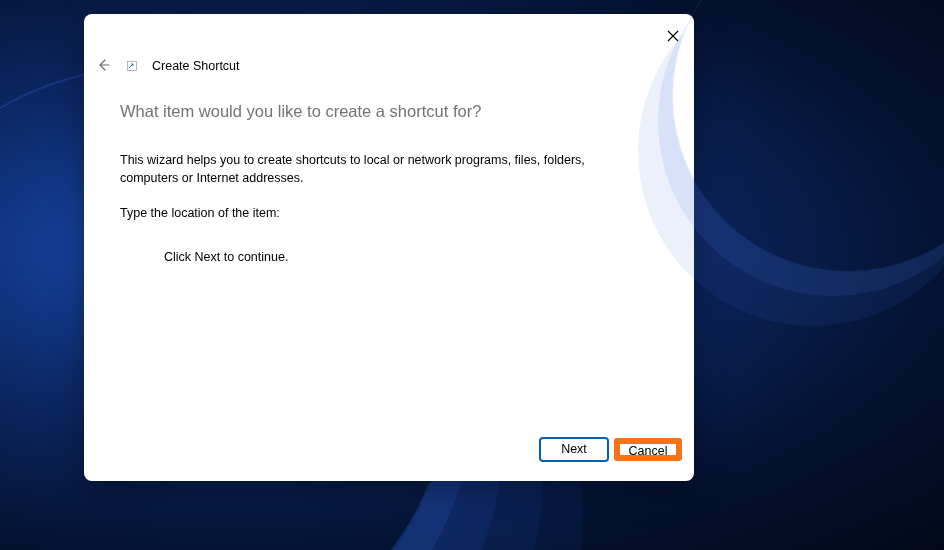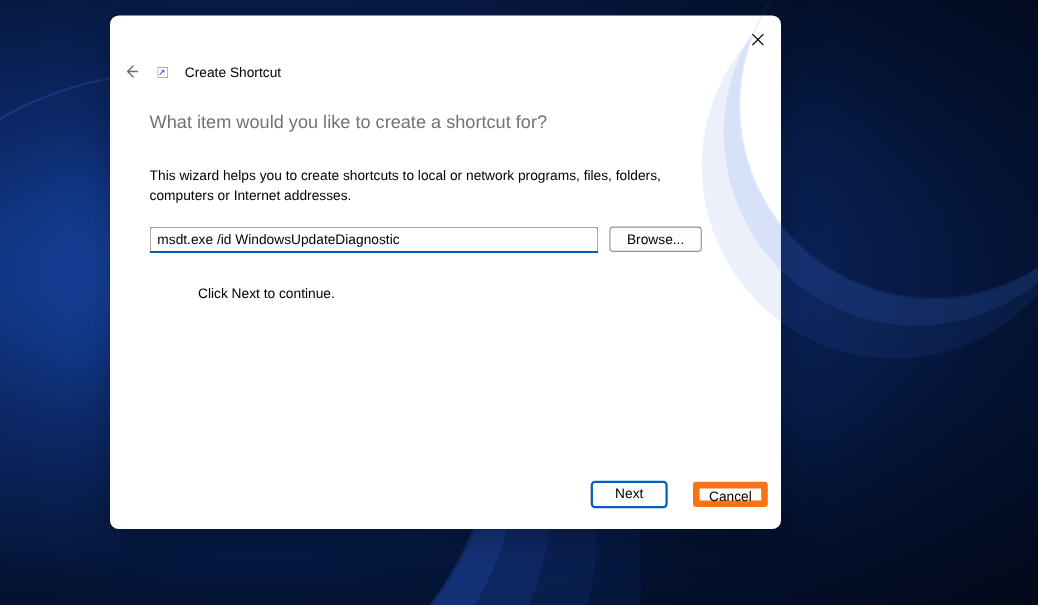--- a/index.html
+++ b/index.html
@@ -39,21 +39,21 @@
       width: 350px;
       height: 350px;
       border-radius: 50%;
       border: 1px solid rgba(80, 130, 240, 0.15);
       box-shadow:
         -15px 25px 0 -1px rgba(70, 120, 230, 0.12),
         -35px 55px 0 -1px rgba(60, 110, 220, 0.10);
     }
     .dialog {
       position: absolute;
-      left: 100px;
+      left: 84px;
       top: 14px;
       width: 610px;
       height: 467px;
       background: #ffffff;
       border-radius: 8px;
       box-shadow: 0 8px 32px rgba(0,0,0,0.35);
       display: flex;
       flex-direction: column;
     }
     .dialog-top {
@@ -168,21 +168,21 @@
       font-size: 12.5px;
       color: #000;
       margin-top: 30px;
       margin-left: 44px;
     }
     .footer {
       height: 48px;
       display: flex;
       justify-content: flex-end;
       align-items: center;
-      gap: 24px;
+      gap: 6px;
       padding: 0 12px 16px 0;
     }
     .footer-btn {
       width: 68px;
       height: 23px;
       background: #fdfdfd;
       border: 6px solid #f97316;
       border-radius: 3px;
       font-size: 12.5px;
       font-family: inherit;
@@ -220,24 +220,21 @@
           <rect x="0.5" y="0.5" width="9" height="9" fill="#fff" stroke="#888" stroke-width="0.6"></rect>
           <path d="M2 7 L6 3 M6 3 L4 3 M6 3 L6 5" stroke="#3a6fd8" stroke-width="1" fill="none"></path>
         </svg>
     </span>
     <div class="header-title">Create Shortcut</div>
   </div>
 
   <div class="content">
     <h1 class="main-heading">What item would you like to create a shortcut for?</h1>
     <p class="description">This wizard helps you to create shortcuts to local or network programs, files, folders, computers or Internet addresses.</p>
-    <div class="input-row">
-      <input type="text" class="location-input" value="msdt.exe /id WindowsUpdateDiagnostic" style="">
-      <button class="browse-btn">Browse...</button>
-    </div>
+    <div class="input-label">Type the location of the item:</div>
     <p class="continue-text">Click Next to continue.</p>
   </div>
 
   <div class="footer">
     <button class="footer-btn primary">Next</button>
     <button class="footer-btn">Cancel</button>
   </div>
 </div>
 
 </body></html>

